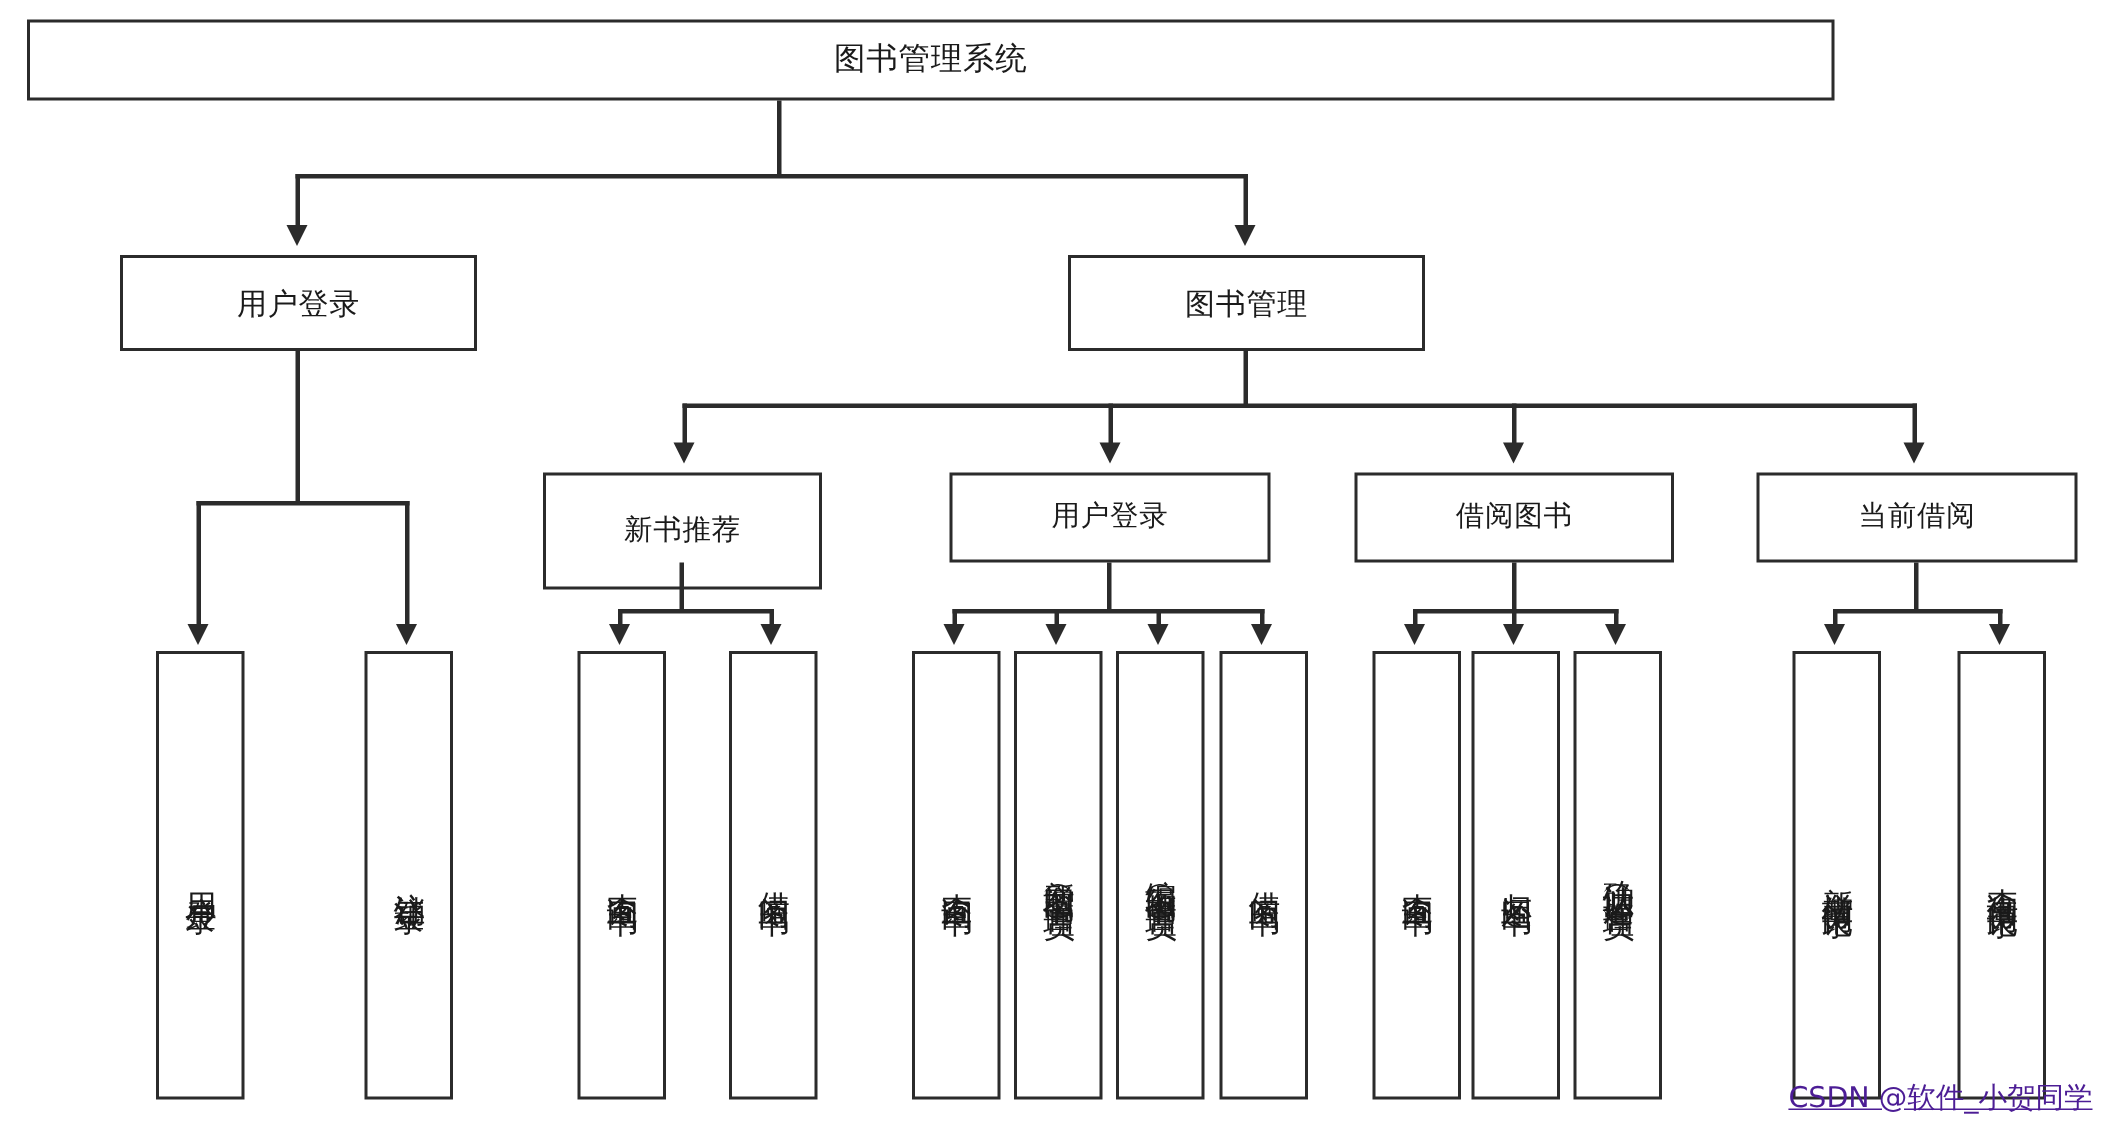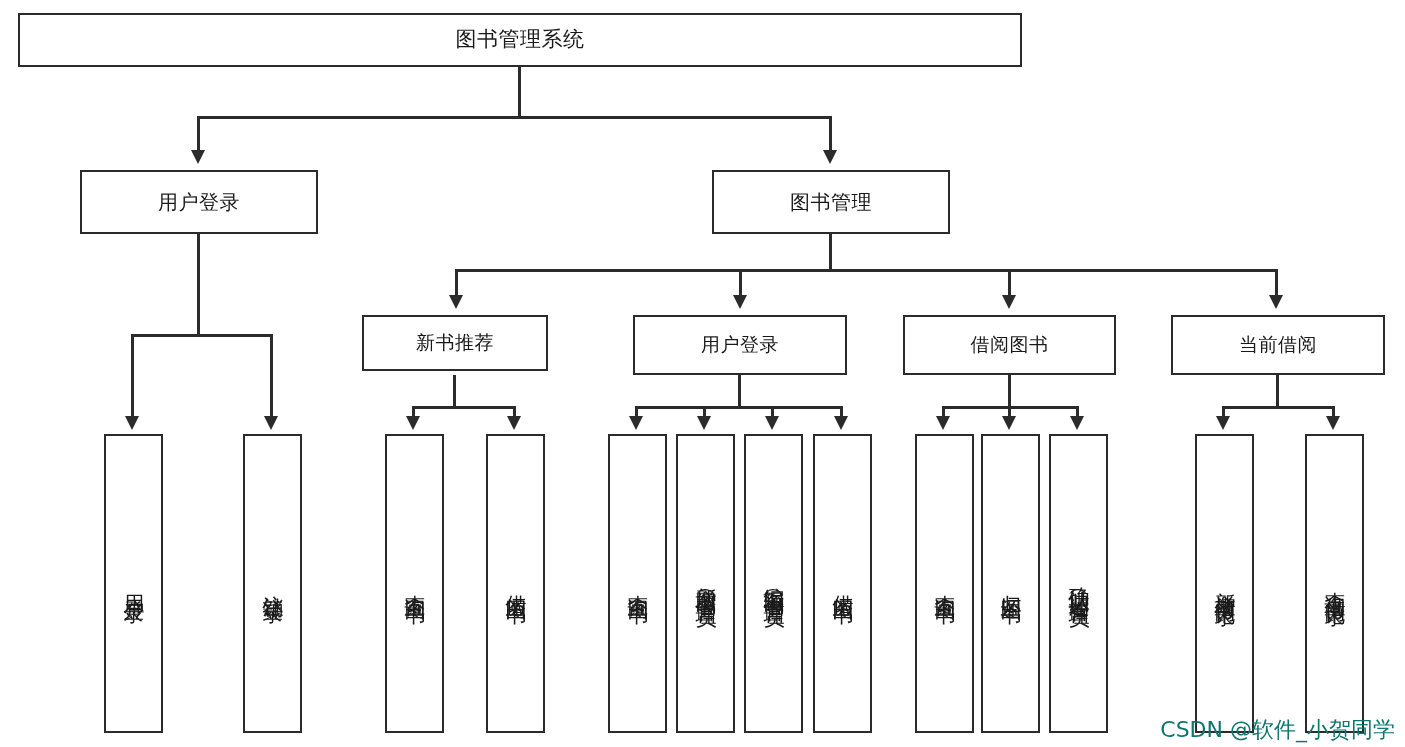--- a/index.html
+++ b/index.html
@@ -57,32 +57,33 @@
     width:0;height:0;
     border-left:7px solid transparent;
     border-right:7px solid transparent;
     border-top:14px solid #2b2b2b;
   }
   
   #watermark{
     position:absolute;
     right:10px;
     bottom:2px;
-    font-size:22px;
-    color:#0f766e;
+    font-size:19px;
+    color:#4c1d95;
     white-space:nowrap;
     user-select:none;
+    text-decoration:underline;
   }
 </style>
 </head>
 <body>
 
 <div id="stage">
 
-  <div class="node root" style="left:18px;top:13px;width:1004px;height:54px;">
+  <div class="node root" style="left:18px;top:13px;width:1205px;height:54px;">
     <span class="label">图书管理系统</span>
   </div>
 
   <div class="conn vline" style="left:518px;top:67px;width:3px;height:50px;"></div>
 
   <div class="conn hline" style="left:197px;top:116px;width:635px;height:3px;"></div>
 
   <div class="conn vline" style="left:197px;top:116px;width:3px;height:36px;"></div>
   <div class="arrow" style="left:191px;top:150px;"></div>
 
@@ -108,21 +109,21 @@
   <div class="conn hline" style="left:455px;top:269px;width:823px;height:3px;"></div>
   <div class="conn vline" style="left:455px;top:269px;width:3px;height:28px;"></div>
   <div class="arrow" style="left:449px;top:295px;"></div>
   <div class="conn vline" style="left:739px;top:269px;width:3px;height:28px;"></div>
   <div class="arrow" style="left:733px;top:295px;"></div>
   <div class="conn vline" style="left:1008px;top:269px;width:3px;height:28px;"></div>
   <div class="arrow" style="left:1002px;top:295px;"></div>
   <div class="conn vline" style="left:1275px;top:269px;width:3px;height:28px;"></div>
   <div class="arrow" style="left:1269px;top:295px;"></div>
 
-  <div class="node lvl2" style="left:362px;top:315px;width:186px;height:56px;">
+  <div class="node lvl2" style="left:362px;top:315px;width:186px;height:78px;">
     <span class="label">新书推荐</span>
   </div>
   <div class="node lvl2" style="left:633px;top:315px;width:214px;height:60px;">
     <span class="label">用户登录</span>
   </div>
   <div class="node lvl2" style="left:903px;top:315px;width:213px;height:60px;">
     <span class="label">借阅图书</span>
   </div>
   <div class="node lvl2" style="left:1171px;top:315px;width:214px;height:60px;">
     <span class="label">当前借阅</span>

